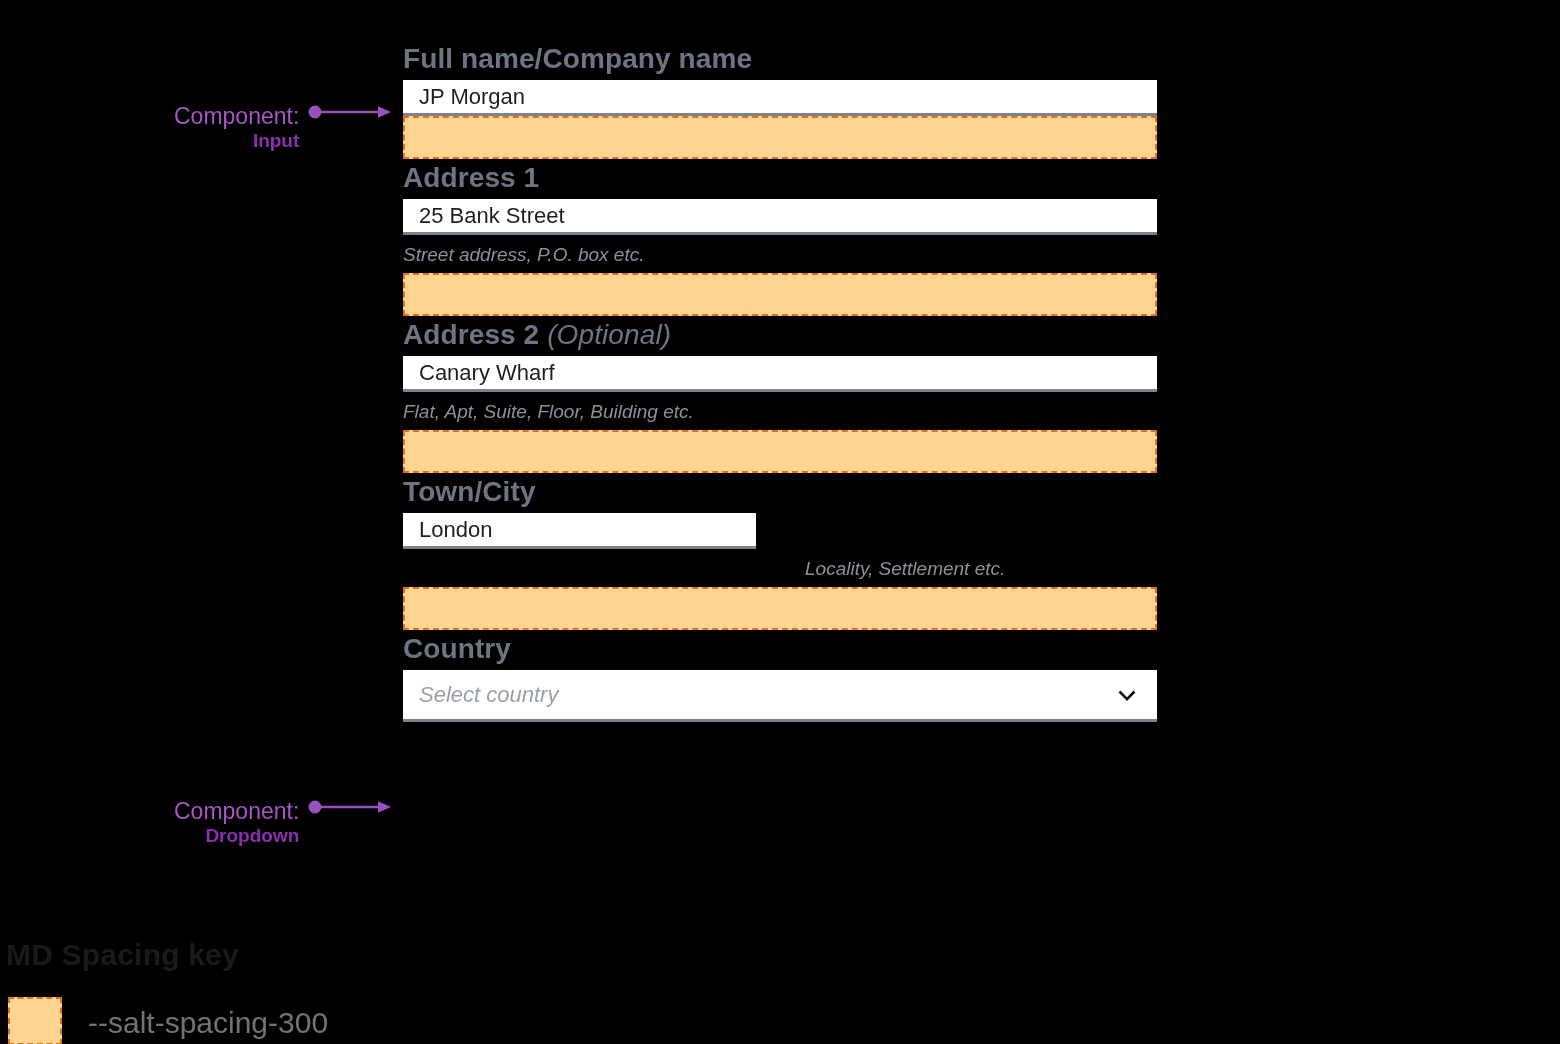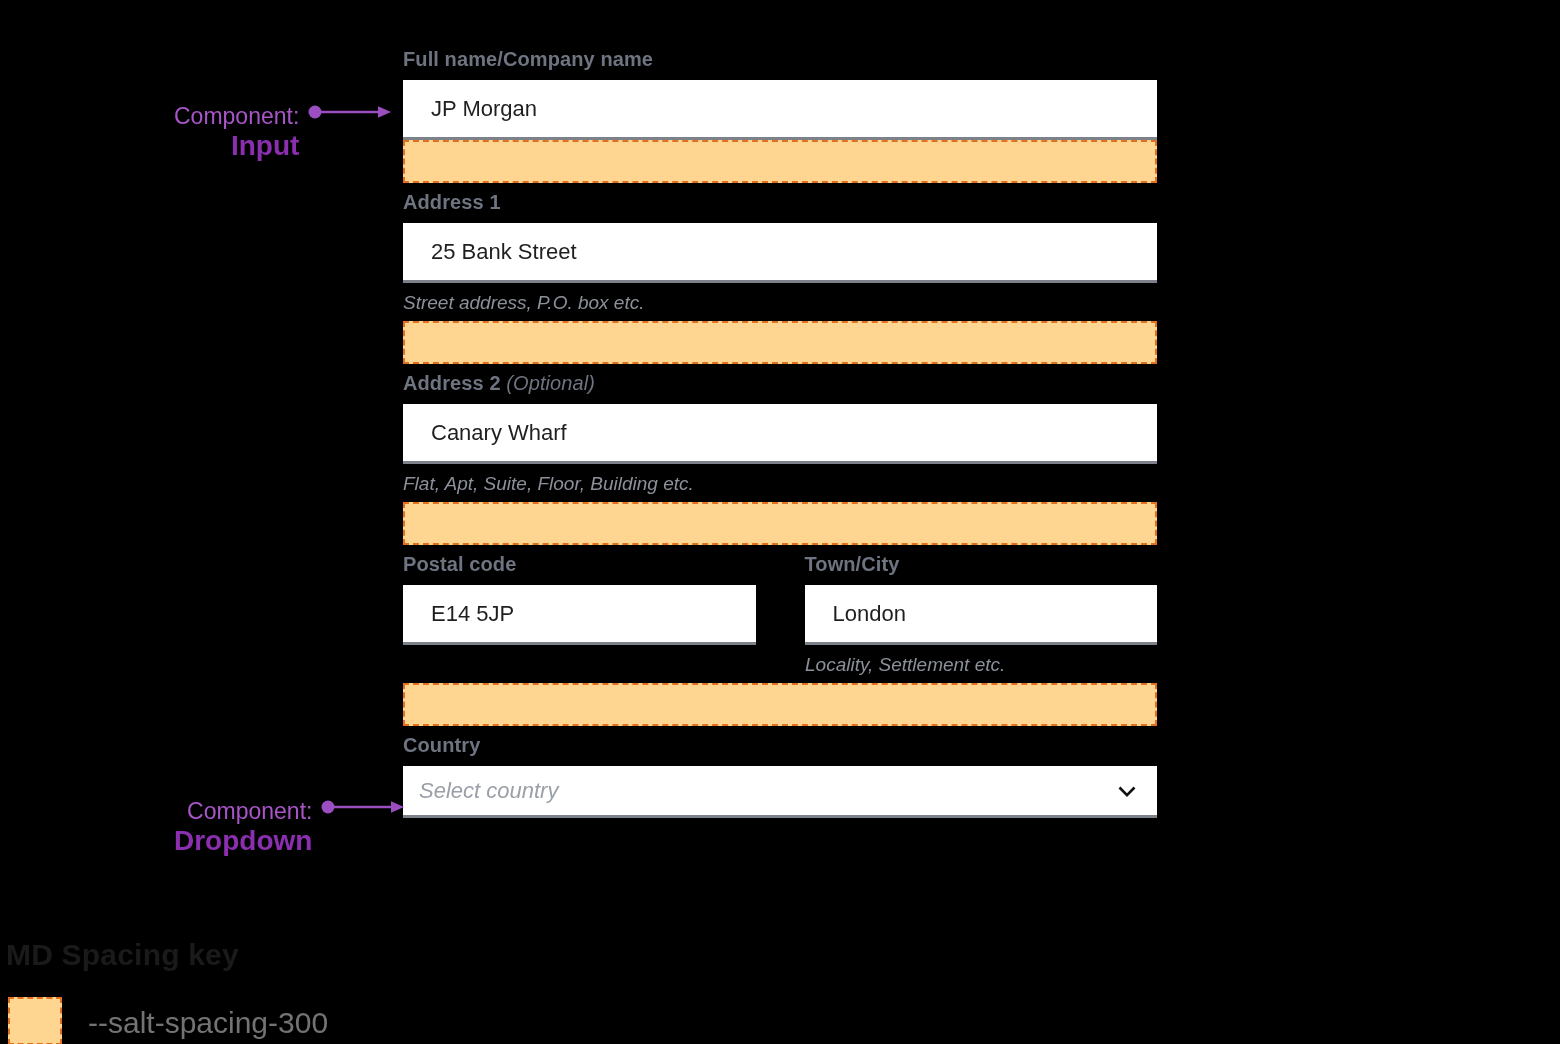--- a/index.html
+++ b/index.html
@@ -24,21 +24,21 @@
   
   .form-col {
     position: absolute;
     left: 403px;
     top: 46px;
     width: 754px;
   }
 
   .field-label {
     color: #6e7480;
-    font-size: 20px;
+    font-size: 28px;
     font-weight: 700;
     line-height: 26px;
     letter-spacing: 0.1px;
     margin: 0 0 8px 0;
     white-space: nowrap;
   }
   .field-label .optional {
     font-weight: 400;
     font-style: italic;
     color: #6e7480;
@@ -51,24 +51,24 @@
     line-height: 24px;
     margin: 0 0 6px 0;
     white-space: nowrap;
   }
 
   
   .input {
     background: #ffffff;
     border: none;
     border-bottom: 3px solid #7d8189;
-    height: 60px;
+    height: 36px;
     display: flex;
     align-items: center;
-    padding: 0 28px;
+    padding: 0 16px;
     box-sizing: border-box;
   }
   .input .value {
     color: #1f1f1f;
     font-size: 22px;
     line-height: 28px;
   }
 
   
   .dropdown {
@@ -132,21 +132,21 @@
   }
   .anno-text .lead {
     display: block;
     color: #a855c8;
     font-size: 23px;
     font-weight: 400;
   }
   .anno-text .comp {
     display: block;
     color: #8b2fb0;
-    font-size: 28px;
+    font-size: 19px;
     font-weight: 700;
     margin-top: 2px;
   }
   .anno-arrow {
     flex: none;
     margin-left: 9px;
     margin-bottom: 29px;
   }
 
   
@@ -213,26 +213,20 @@
     <div class="input">
       <span class="value">Canary Wharf</span>
     </div>
     <div class="gap-8"></div>
     <div class="helper-text">Flat, Apt, Suite, Floor, Building etc.</div>
     <div class="spacing-block"></div>
 
     <div class="gap-6"></div>
 
     <div class="row2">
-      <div class="col">
-        <div class="field-label">Postal code</div>
-        <div class="input">
-          <span class="value">E14 5JP</span>
-        </div>
-      </div>
       <div class="col">
         <div class="field-label">Town/City</div>
         <div class="input">
           <span class="value">London</span>
         </div>
       </div>
     </div>
     <div class="gap-8"></div>
     <div class="helper-text helper-right">Locality, Settlement etc.</div>
     <div class="spacing-block"></div>

